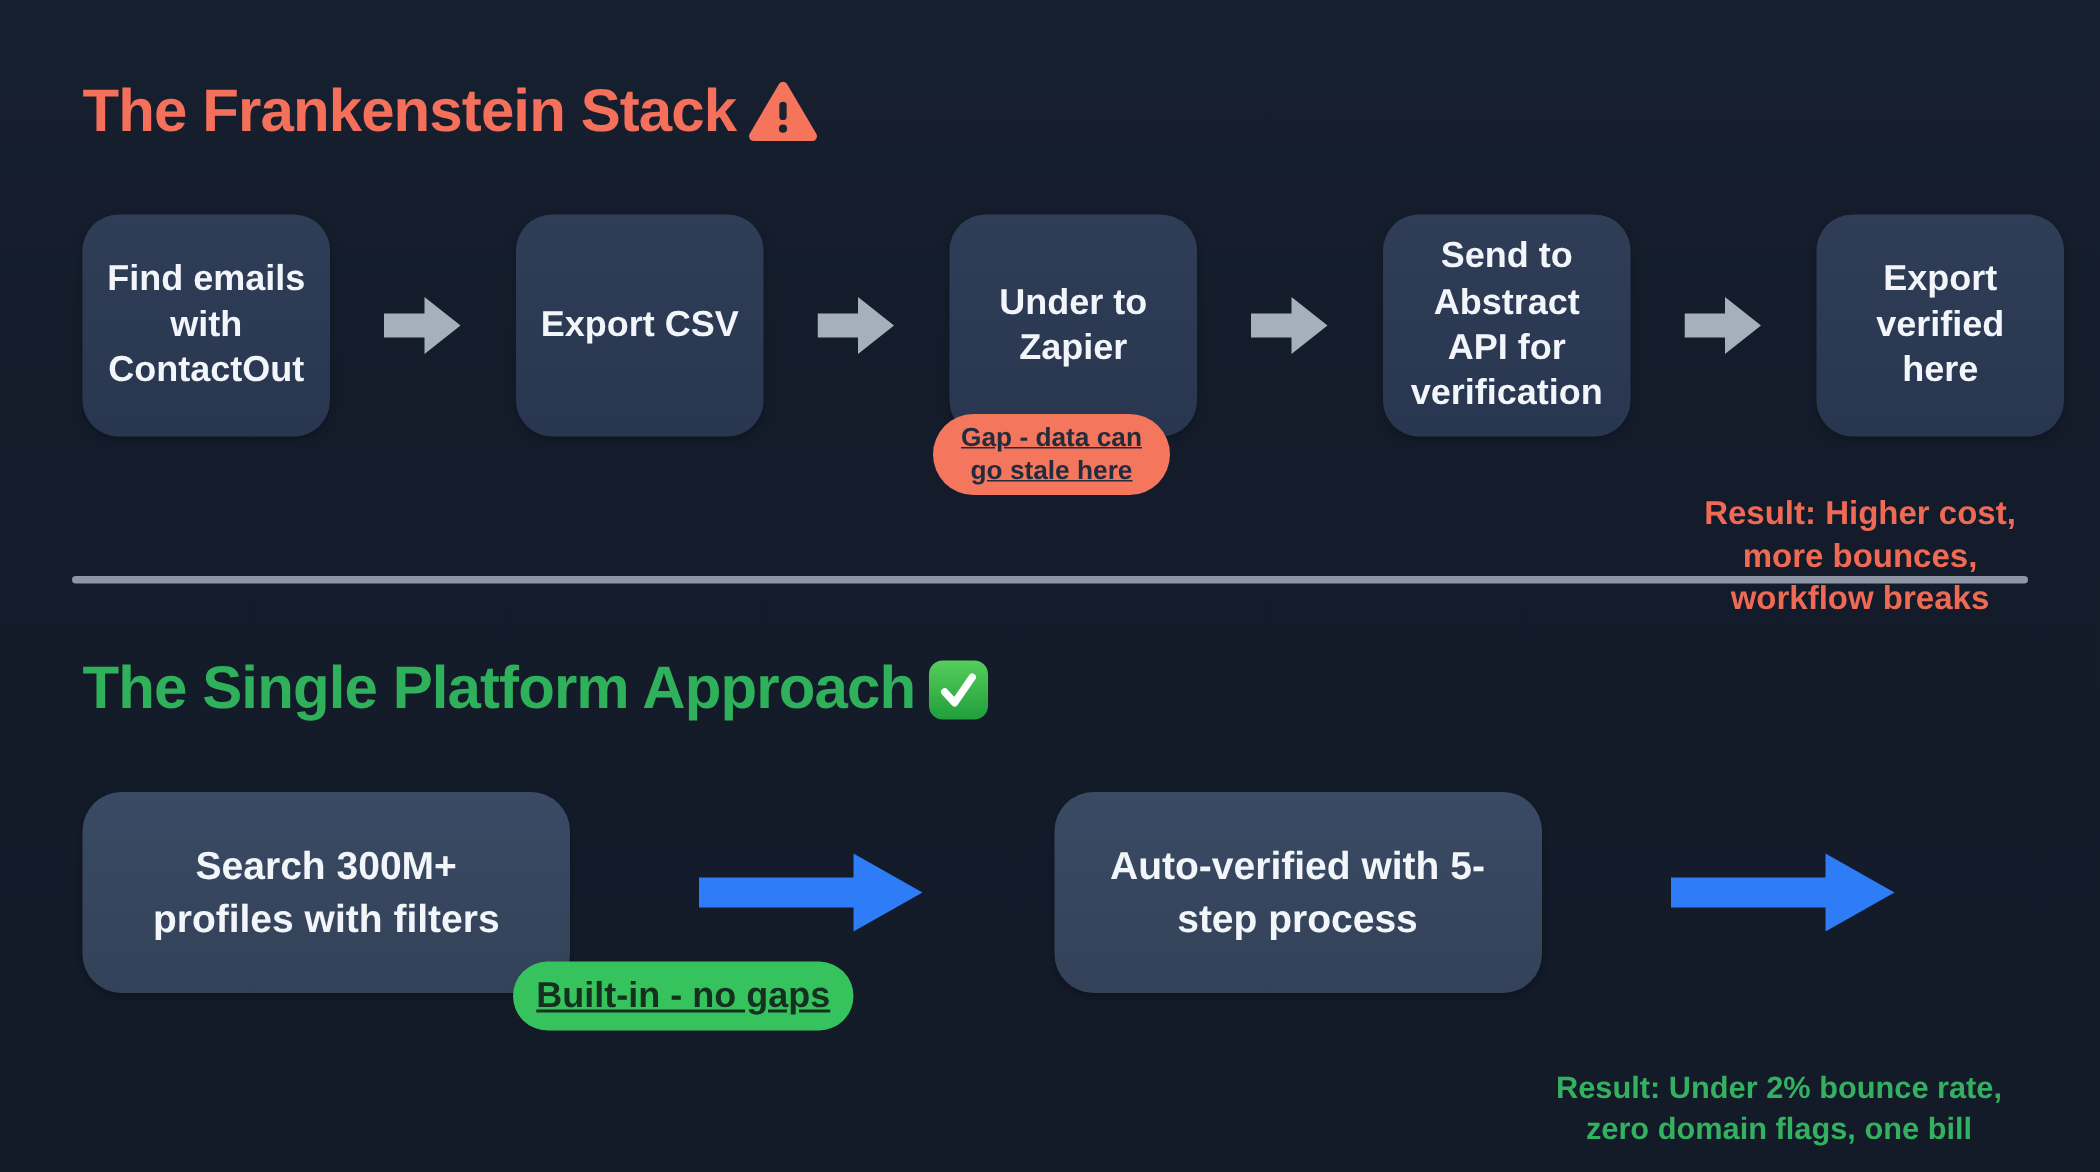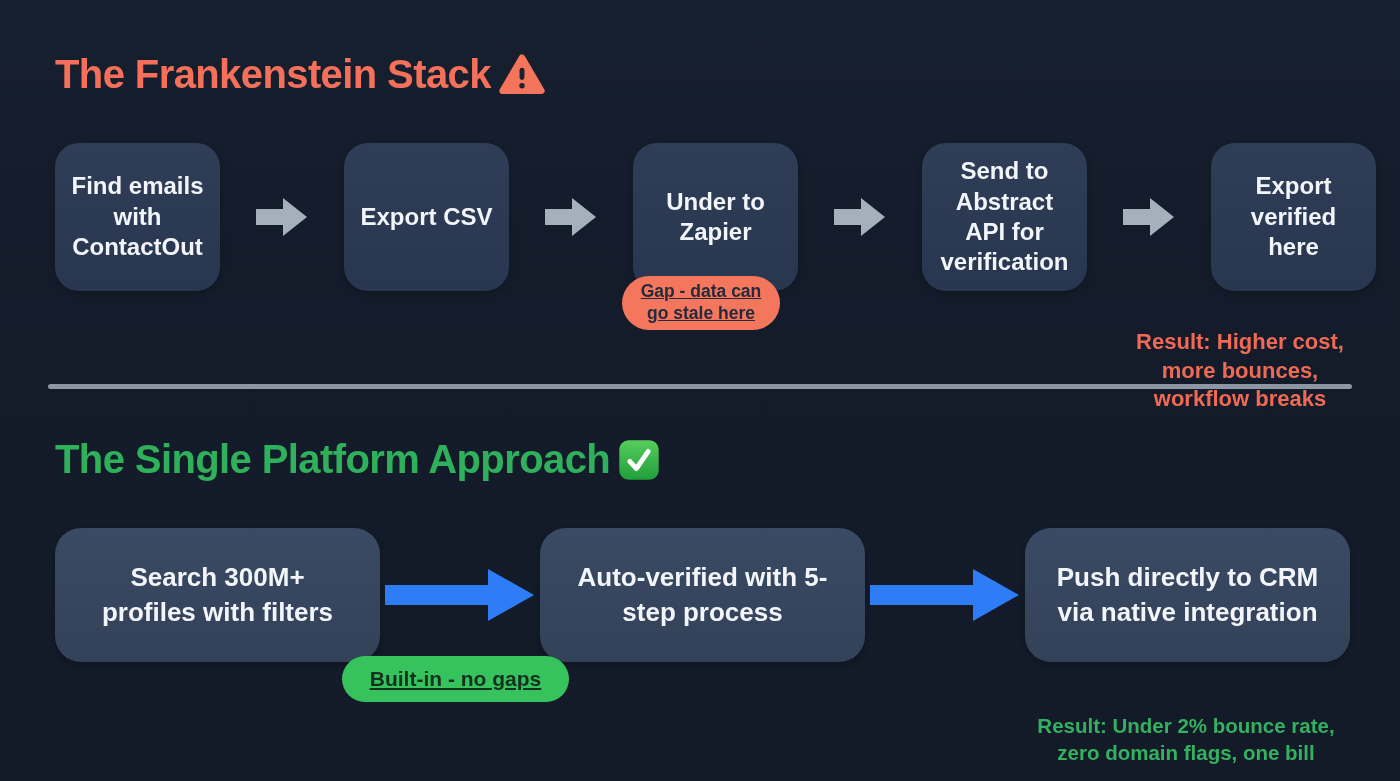--- a/index.html
+++ b/index.html
@@ -49,22 +49,21 @@
     text-decoration:underline;
   }
   .gap-badge{
     left:622px;top:276px;width:158px;height:54px;
     border-radius:28px;background:#f4765c;color:#242b3d;
     font-size:17.5px;line-height:1.25;padding:0 12px;
   }
   .builtin-badge{
     left:342px;top:641px;width:227px;height:46px;
     border-radius:24px;background:#36c35e;color:#14301f;
-    font-size:21px;
-    margin-top:15px;
+    font-size:24px;
   }
 
   .result{position:absolute;text-align:center;font-weight:700;}
   .result1{left:1112px;top:288px;width:256px;color:#ef6a55;font-size:22px;line-height:1.3;margin-top:40px;}
   .result2{left:1030px;top:713px;width:312px;color:#34b160;font-size:20.5px;line-height:1.3;}
 
   .divider{
     position:absolute;left:48px;top:384px;width:1304px;height:5px;
     background:#8d96a4;border-radius:3px;
   }
@@ -159,22 +158,19 @@
         </svg>
     </div>
     <div class="step">
       <span>Auto-verified with 5-step process</span>
     </div>
     <div class="arrowbox">
       <svg width="150" height="62" viewBox="0 0 150 62">
           <path d="M0 21 H103 V5 L149 31 L103 57 V41 H0 Z" fill="#2e7cf6"></path>
         </svg>
     </div>
-    <div class="step">
-      <span>Push directly to CRM via native integration</span>
-    </div>
   </div>
 
   <div class="badge builtin-badge">Built-in - no gaps</div>
 
   <div class="result result2">Result: Under 2% bounce rate, zero domain flags, one bill</div>
 
 </div>
 
 </body></html>

